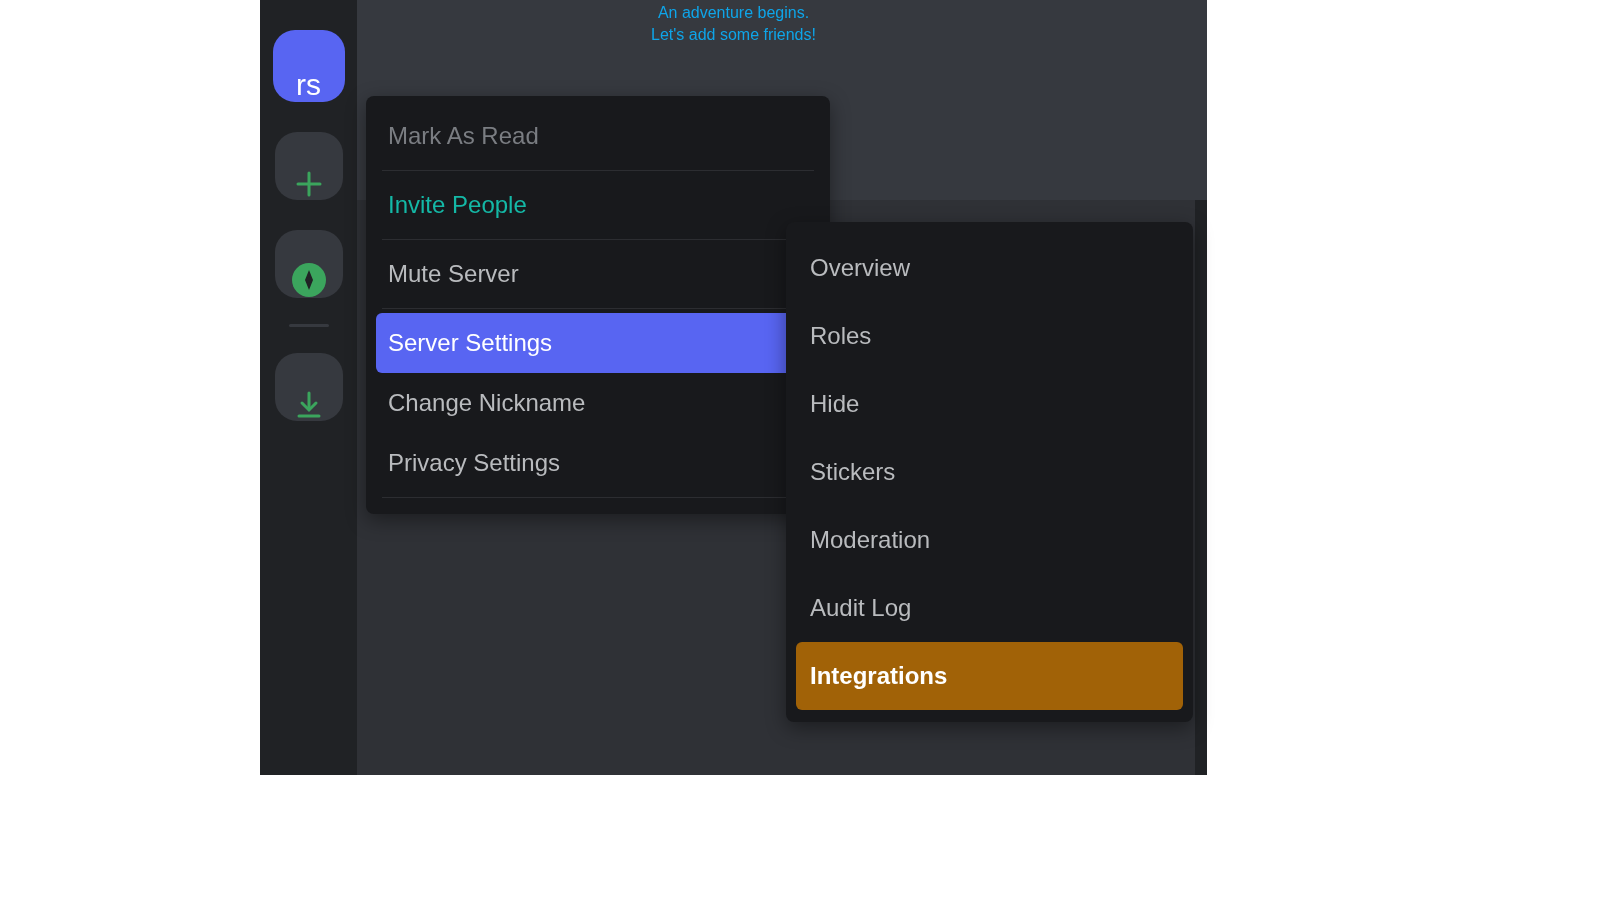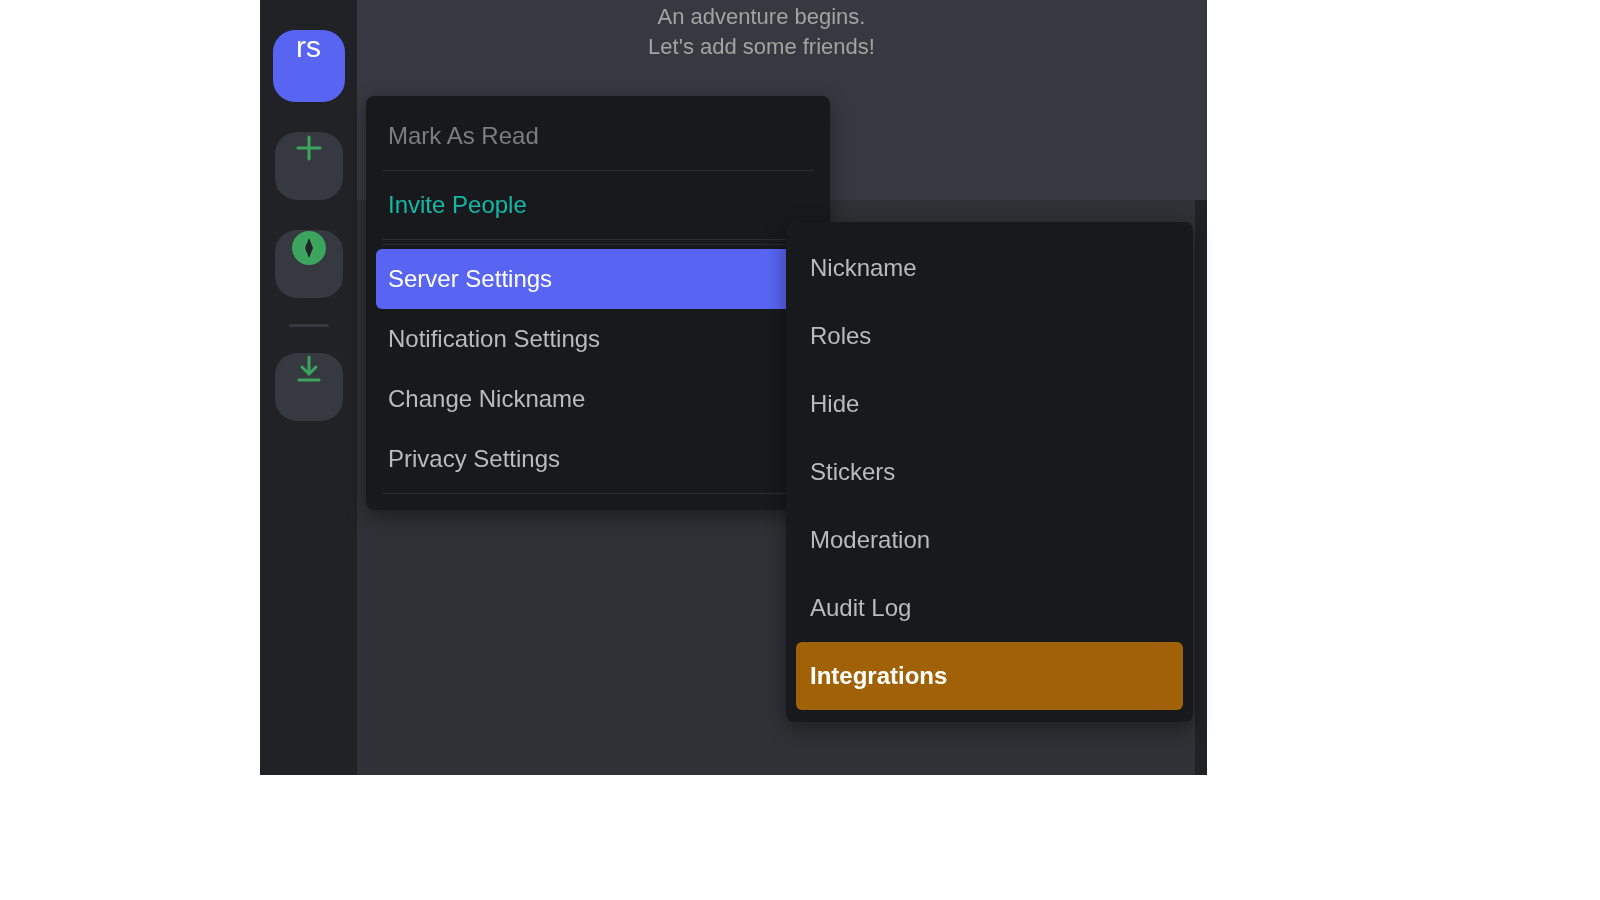--- a/index.html
+++ b/index.html
@@ -32,46 +32,45 @@
     left:0; top:0;
     width:100%;
     height:200px;
     background:#36393f;
   }
   .banner-text {
     position:absolute;
     left:0; top:0;
     width:100%;
     text-align:center;
-    color:#a3a3a3;
-    font-size:22px;
+    color:#0ea5e9;
+    font-size:16px;
     line-height:1.35;
     padding-top:2px;
-    margin-left:28px;
   }
   
   .server-rail {
     position:absolute;
     left:0; top:0;
     width:97px;
     height:100%;
     background:#202225;
     display:flex;
     flex-direction:column;
     align-items:center;
     padding-top:30px;
     box-sizing:border-box;
   }
   .rail-btn {
     width:68px;
     height:68px;
     border-radius:22px;
     background:#36393f;
     display:flex;
-    align-items:flex-start;
+    align-items:flex-end;
     justify-content:center;
     margin-bottom:30px;
     position:relative;
   }
   .rail-server {
     background:#5865f2;
     border-radius:22px;
     color:#fff;
     font-size:30px;
     font-weight:500;
@@ -197,40 +196,41 @@
 
   <div class="context-menu">
     <div class="ctx-item muted">
       <span>Mark As Read</span>
     </div>
     <div class="ctx-sep"></div>
     <div class="ctx-item brand">
       <span>Invite People</span>
     </div>
     <div class="ctx-sep"></div>
+    <div class="ctx-item">
+      <span>Mute Server</span>
+      <span class="chev"></span>
+    </div>
     <div class="ctx-sep"></div>
     <div class="ctx-item active">
       <span>Server Settings</span>
       <span class="chev"></span>
     </div>
     <div class="ctx-item">
-      <span>Notification Settings</span>
-    </div>
-    <div class="ctx-item">
       <span>Change Nickname</span>
     </div>
     <div class="ctx-item">
       <span>Privacy Settings</span>
     </div>
     <div class="ctx-sep"></div>
   </div>
 
   <div class="submenu">
     <div class="sub-item">
-      <span>Nickname</span>
+      <span>Overview</span>
     </div>
     <div class="sub-item">
       <span>Roles</span>
     </div>
     <div class="sub-item">
       <span>Hide</span>
     </div>
     <div class="sub-item">
       <span>Stickers</span>
     </div>

